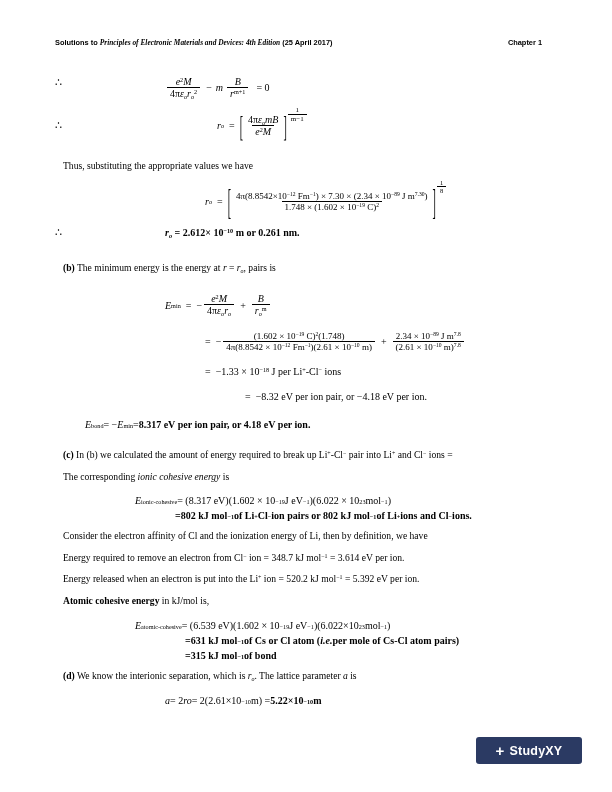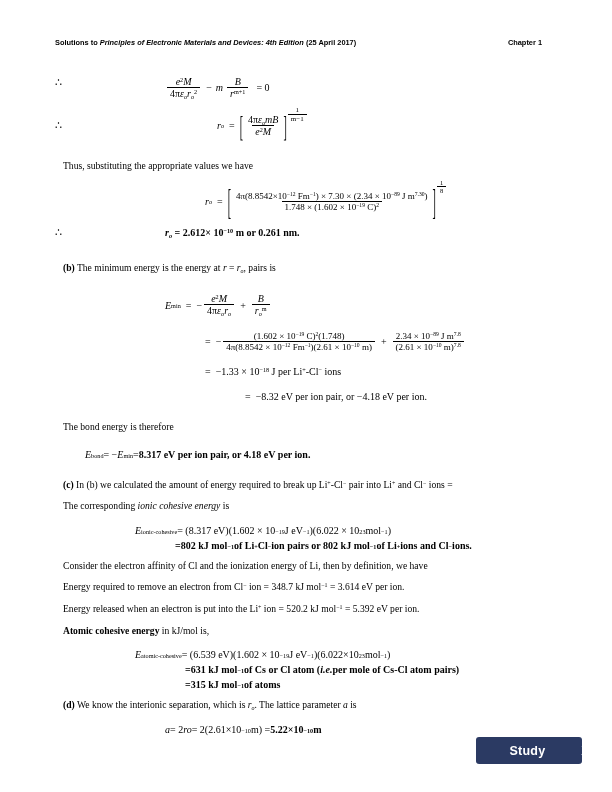--- a/index.html
+++ b/index.html
@@ -17,21 +17,21 @@
     position:absolute;
     top:38px; left:55px; right:48px;
     font-family:"Liberation Sans", sans-serif;
     font-size:7.4px;
     font-weight:bold;
     display:flex;
     justify-content:space-between;
     align-items:baseline;
   }
   .header .htitle { white-space:nowrap; }
-  .header .htitle .ital { font-style:italic; }
+  .header .htitle .ital { font-style:italic;font-family:Liberation Serif, serif; }
   .header .hchapter { white-space:nowrap; padding-right:22px;text-align:center; }
 
   .body { position:absolute; top:62px; left:55px; width:505px; }
 
   p { margin:0; }
   .line { font-size:9.6px; line-height:1.42; margin:8px; }
   .gap4 { height:4px; }
   .gap7 { height:7px; }
   .gap10 { height:10px; }
   .gap14 { height:14px; }
@@ -75,21 +75,21 @@
     display:flex;
     align-items:center;
     justify-content:center;
     color:#fff;
     font-family:"Liberation Sans", sans-serif;
     font-size:12.5px;
     font-weight:bold;
     letter-spacing:0.2px;
   }
   .logo .plus { font-size:15px; font-weight:bold; margin-right:5px; }
-  .logo .sxy { font-weight:bold;margin-left:36px; }
+  .logo .sxy { font-weight:bold; }
 </style>
 </head>
 <body>
 
 <div class="page">
 
   <div class="header">
     <div class="htitle"><span>Solutions to </span><span class="ital">Principles of Electronic Materials and Devices: 4th Edition</span><span> (25 April 2017)</span></div>
     <div class="hchapter">Chapter 1</div>
   </div>
@@ -201,21 +201,20 @@
       <span style="font-size:10px;"><span>−</span><span>1.33 × 10</span><sup>−18</sup><span> J per Li</span><sup>+</sup><span>-Cl</span><sup>−</sup><span> ions</span></span>
     </div>
 
     <div class="gap14"></div>
     <div class="eqline" style="padding-left:190px; align-items:baseline;">
       <span style="margin-right:5px;">=</span>
       <span style="font-size:10px;text-align:center;">−8.32 eV per ion pair, or −4.18 eV per ion.</span>
     </div>
 
     <div class="gap10"></div>
-    <p class="line">The bond energy is therefore</p>
 
     <div class="gap7"></div>
     <div class="eqline" style="padding-left:30px; align-items:baseline; font-size:10px;">
       <span class="ital">E</span>
         <sub>bond</sub>
         <span> = −</span>
         <span class="ital">E</span>
         <sub>min</sub>
         <span> = </span>
         <span class="bold">8.317 eV per ion pair, or 4.18 eV per ion.</span>
@@ -286,21 +285,21 @@
         <span class="bold"> of Cs or Cl atom (</span>
         <span class="bi">i.e.</span>
         <span class="bold"> per mole of Cs-Cl atom pairs)</span>
     </div>
 
     <div class="gap4"></div>
     <div class="eqline" style="padding-left:130px; align-items:baseline; font-size:10px;">
       <span class="bold">= </span>
         <span class="bold">315 kJ mol</span>
         <sup class="bold">−1</sup>
-        <span class="bold"> of atoms</span>
+        <span class="bold"> of bond</span>
     </div>
 
     <p class="line"><span class="bold">(d)</span><span> We know the interionic separation, which is </span><span class="ital">r</span><span class="sub-i">o</span><span>. The lattice parameter </span><span class="ital">a</span><span> is</span></p>
 
     <div class="gap4"></div>
     <div class="eqline" style="padding-left:110px; align-items:baseline; font-size:10px;">
       <span class="ital">a</span>
         <span> = 2</span>
         <span class="ital">ro</span>
         <span> = 2(2.61×10</span>

